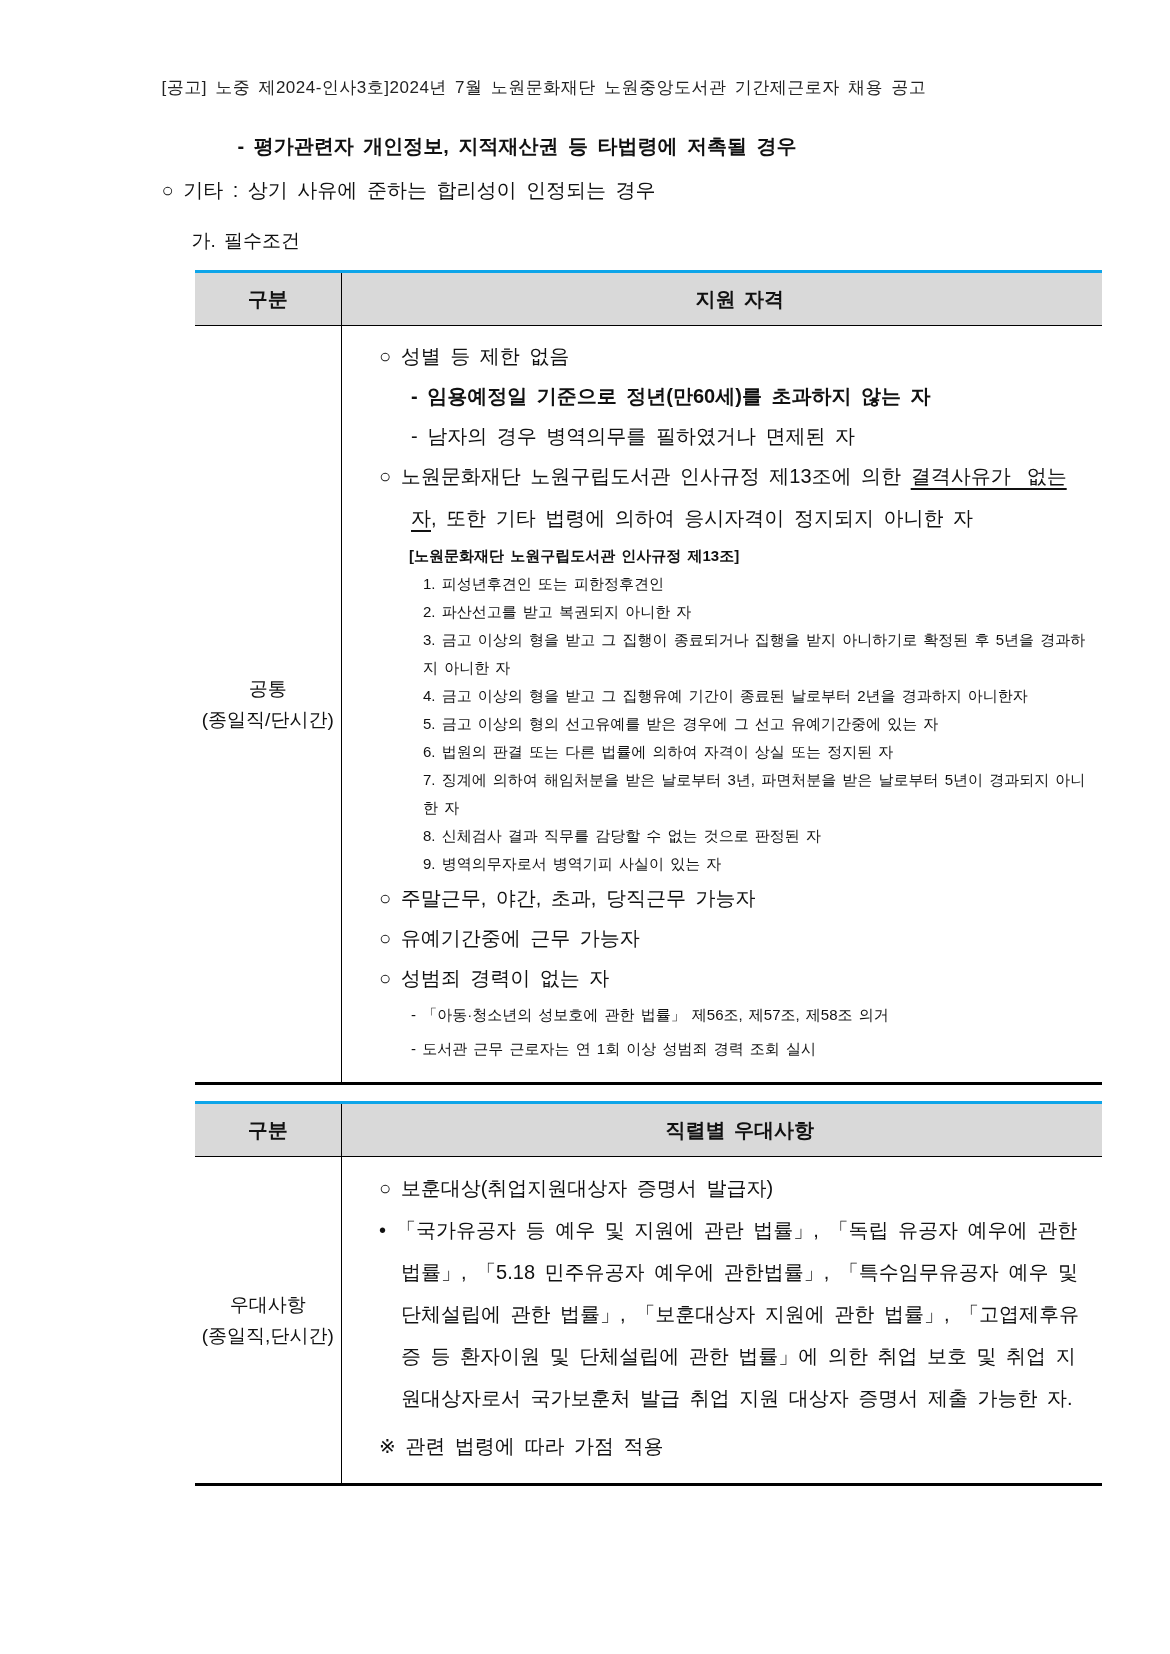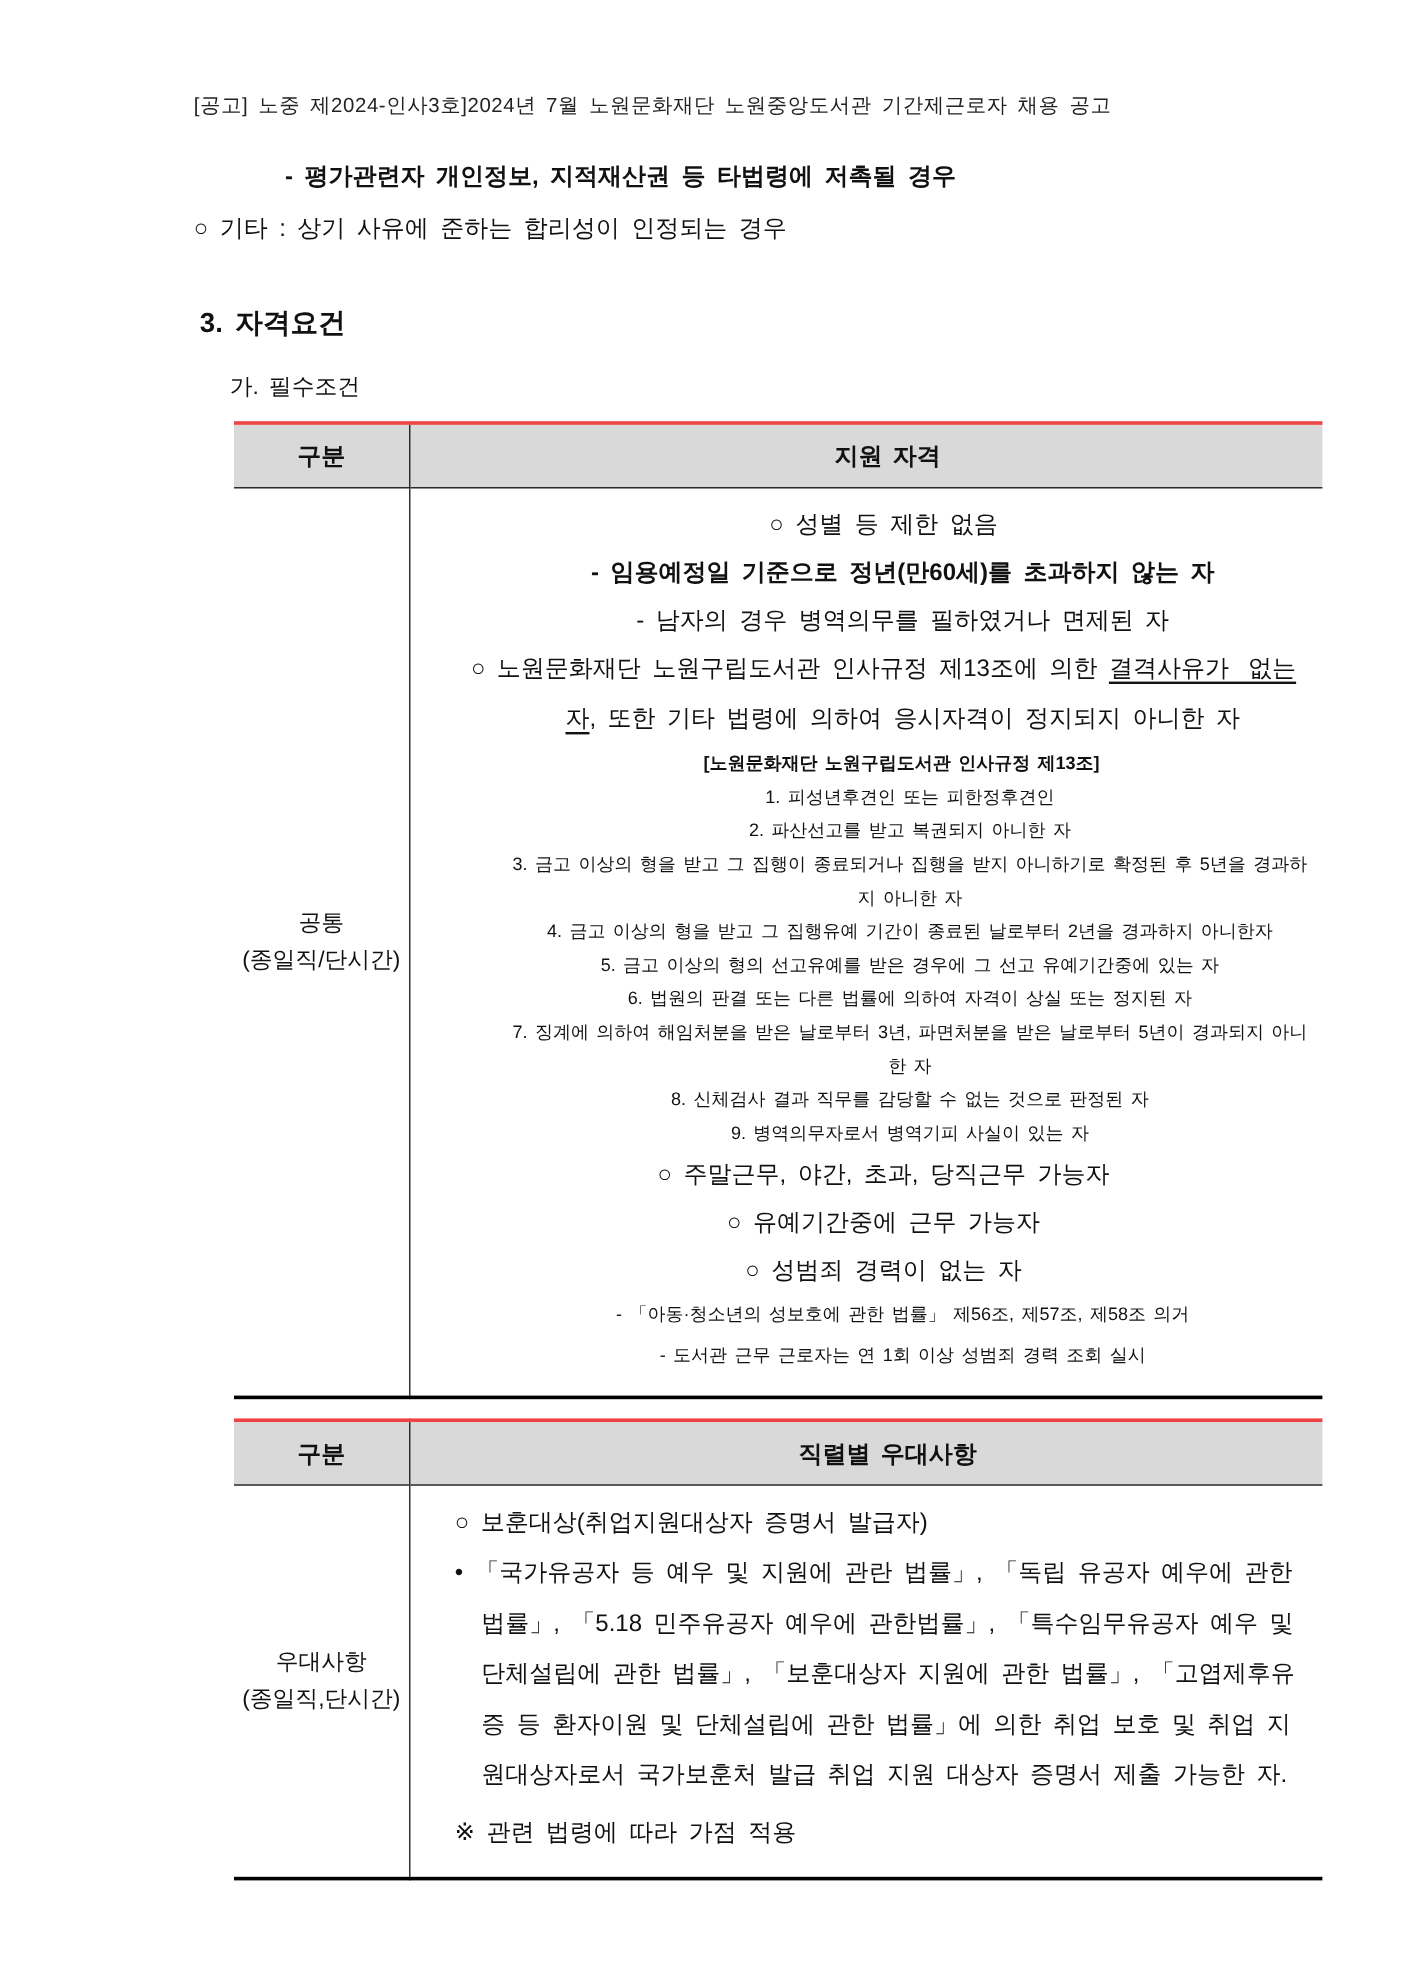--- a/index.html
+++ b/index.html
@@ -43,21 +43,21 @@
     margin: 24px 0 0 130px;
     font-size: 19px;
     font-weight: normal;
     word-spacing: 3px;
   }
   table.tbl {
     border-collapse: collapse;
     margin: 16px 0 0 133px;
     width: 907px;
     table-layout: fixed;
-    border-top: 3px solid #ef4444;
+    border-top: 3px solid #0ea5e9;
     border-bottom: 3px solid #000;
   }
   table.tbl col.c1 { width: 147px; }
   table.tbl th {
     background: #d9d9d9;
     font-size: 20px;
     font-weight: bold;
     text-align: center;
     vertical-align: middle;
     height: 50px;
@@ -69,21 +69,21 @@
     vertical-align: middle;
   }
   td.rowlabel {
     text-align: center;
     font-size: 19px;
     line-height: 31px;
     word-spacing: 1px;
     padding: 4px;
   }
   td.c2 { padding: 10px 8px 16px 12px; vertical-align: top; }
-  .cell-body1 { min-height: 675px; text-align: center; }
+  .cell-body1 { min-height: 675px; }
   .cell-body2 { min-height: 272px; }
   .b1 {
     margin: 0;
     font-size: 20px;
     line-height: 40px;
     word-spacing: 4px;
     padding-left: 32px;
     text-indent: -32px;
   }
   .b1.sub { padding-left: 62px; text-indent: -32px; margin-left: 0; }
@@ -124,21 +124,20 @@
 </head>
 <body>
 
 <div class="page">
 
   <div class="doc-header">[공고] 노중 제2024-인사3호]2024년 7월 노원문화재단 노원중앙도서관 기간제근로자 채용 공고</div>
 
   <p class="intro-dash">- 평가관련자 개인정보, 지적재산권 등 타법령에 저촉될 경우</p>
   <p class="intro-etc">○ 기타 : 상기 사유에 준하는 합리성이 인정되는 경우</p>
 
-  <h1 class="sec-title">3. 자격요건</h1>
   <h2 class="sub-label">가. 필수조건</h2>
 
   <table class="tbl">
     <colgroup>
         <col class="c1">
         <col class="c2col">
       </colgroup>
     <thead>
       <tr>
         <th>구분</th>

